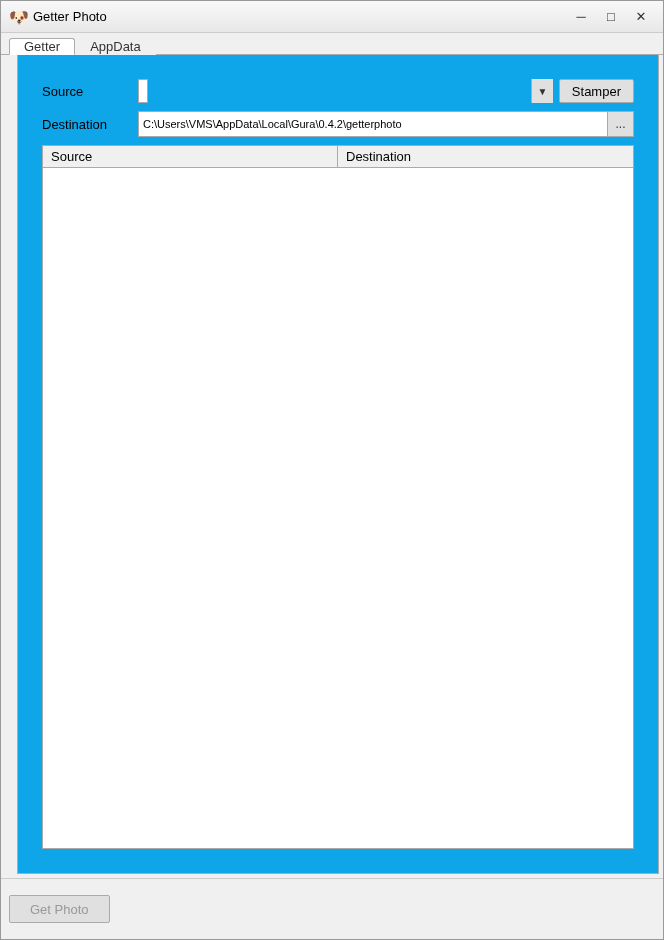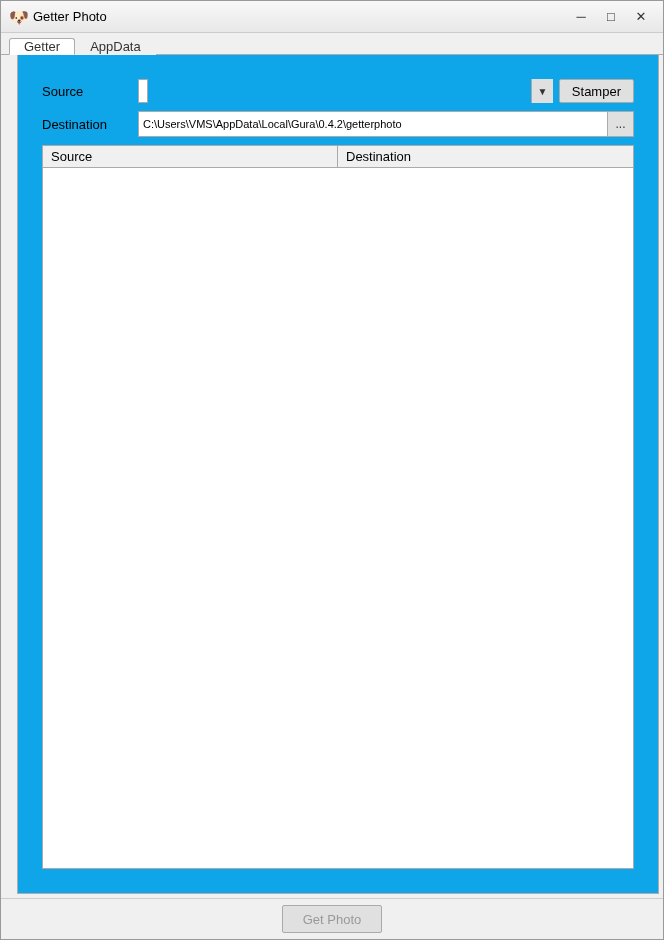--- a/index.html
+++ b/index.html
@@ -231,26 +231,25 @@
       border-right: none;
     }
 
     .table-body {
       flex: 1;
       background: #fff;
       overflow-y: auto;
     }
 
     .bottom-bar {
-      padding: 6px 8px;
+      padding: 16px 8px;
       background: #f0f0f0;
       border-top: 1px solid #ccc;
       display: flex;
       align-items: center;
-      justify-content: center;
     }
 
     .get-photo-btn {
       height: 28px;
       padding: 0 20px;
       background: #e0e0e0;
       border: 1px solid #aaa;
       cursor: pointer;
       font-size: 13px;
       border-radius: 2px;

